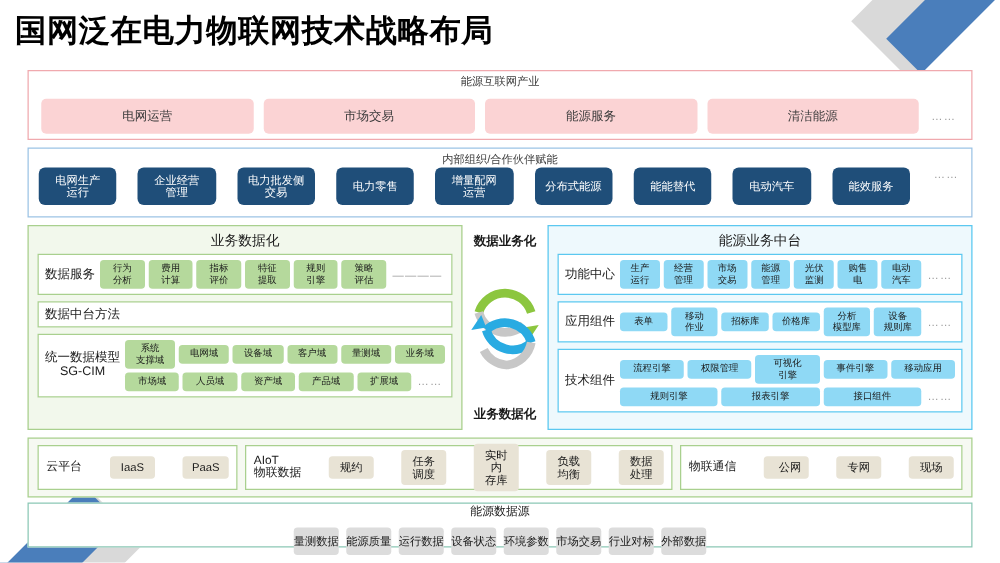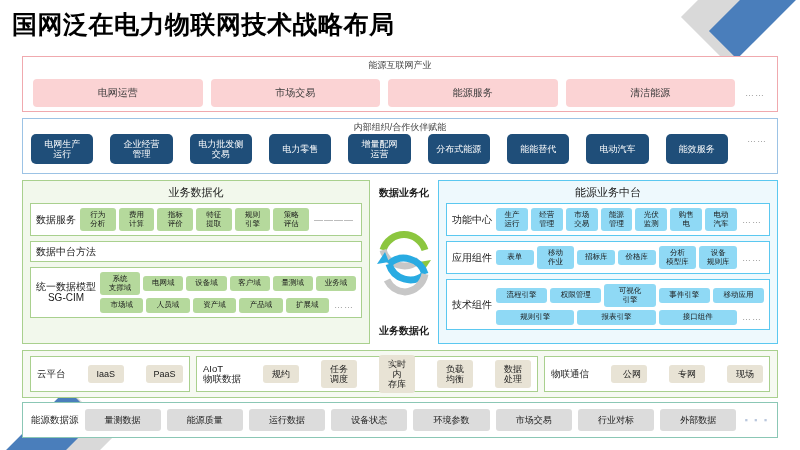--- a/index.html
+++ b/index.html
@@ -115,21 +115,21 @@
     background:#e8e3d5;border-radius:3px;color:#1a1a1a;
     font-size:9px;line-height:10px;text-align:center;
     padding:4px 6px;display:flex;align-items:center;justify-content:center;
     min-width:24px;
   }
 
   
   .band-src{
     position:absolute;left:22px;top:402px;width:756px;height:36px;
     border:1px solid #8bc7b5;background:#ffffff;box-sizing:border-box;
-    display:flex;align-items:center;gap:6px;padding:0 8px;
+    display:flex;align-items:center;gap:6px;padding:0 8px;flex-direction:column;
   }
   .src-label{font-size:9.5px;color:#1a1a1a;white-space:nowrap;flex:0 0 auto;}
   .src-chip{
     flex:1;background:#dcdcdc;border-radius:3px;color:#1a1a1a;
     font-size:9px;height:22px;display:flex;align-items:center;justify-content:center;
   }
   .dots{font-size:9px;color:#b9c7dd;letter-spacing:2px;padding-left:2px;}
 </style>
 </head>
 <body>

